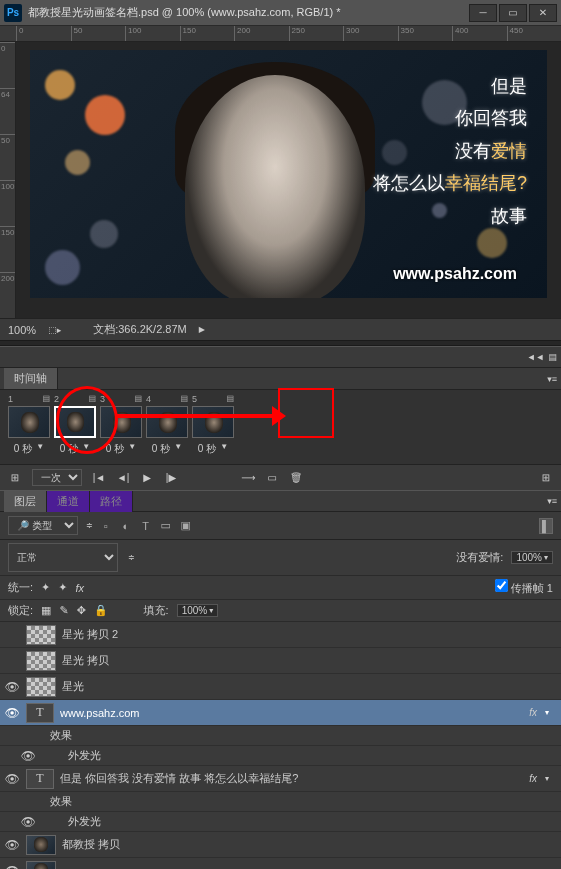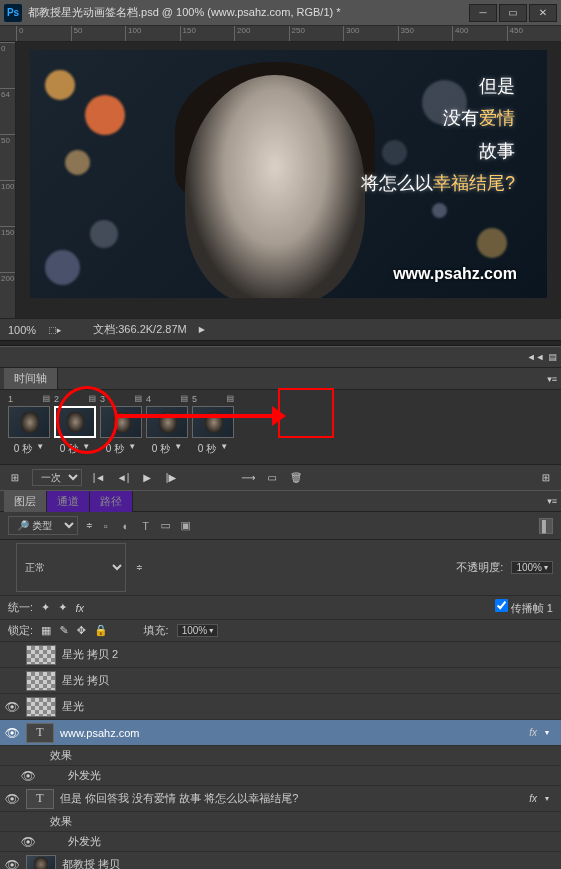--- a/index.html
+++ b/index.html
@@ -21,21 +21,21 @@
 .bokeh { position:absolute; border-radius:50%; filter: blur(1px); }
 .b1 { left:15px; top:20px; width:30px; height:30px; background: rgba(255,180,80,0.7); }
 .b2 { left:55px; top:45px; width:40px; height:40px; background: rgba(255,120,60,0.8); }
 .b3 { left:35px; top:100px; width:25px; height:25px; background: rgba(255,200,120,0.5); }
 .b4 { left:15px; top:200px; width:35px; height:35px; background: rgba(200,200,255,0.3); }
 .b5 { left:60px; top:170px; width:28px; height:28px; background: rgba(180,180,200,0.3); }
 .b6 { right:80px; top:30px; width:45px; height:45px; background: rgba(200,200,220,0.25); }
 .b7 { right:140px; top:90px; width:25px; height:25px; background: rgba(180,180,200,0.2); }
 .b8 { right:40px; bottom:40px; width:30px; height:30px; background: rgba(255,200,100,0.4); }
 .b9 { right:100px; bottom:80px; width:15px; height:15px; background: rgba(220,220,255,0.3); }
-.chinese-text { position:absolute; right:32px; top:20px; color:#fff; font-family: "KaiTi", serif; font-size:18px; text-align:right; line-height:1.8; text-shadow: 0 0 4px rgba(255,255,255,0.5); }
+.chinese-text { position:absolute; right:20px; top:20px; color:#fff; font-family: "KaiTi", serif; font-size:18px; text-align:right; line-height:1.8; text-shadow: 0 0 4px rgba(255,255,255,0.5); }
 .chinese-text .gold { color: #ffcc66; }
 .watermark { position:absolute; right:30px; bottom:15px; color:#fff; font-size:16px; font-weight:bold; text-shadow:0 0 3px #000; }
 .status-bar { height: 22px; background: #3a3a3a; border-top: 1px solid #222; display: flex; align-items: center; padding: 0 8px; gap: 12px; font-size: 11px; }
 .status-bar .triangle { font-size: 8px; cursor: pointer; }
 .divider { height: 6px; background: #262626; border-top: 1px solid #1a1a1a; border-bottom: 1px solid #1a1a1a; }
 .panel-header { height: 22px; background: #3a3a3a; display: flex; align-items: center; padding: 0 4px; border-top: 1px solid #555; border-bottom: 1px solid #222; }
 .panel-header .flyout { margin-left: auto; display: flex; gap: 4px; }
 .panel-header .flyout span { cursor: pointer; font-size: 9px; }
 .tab { background: #535353; padding: 3px 10px; font-size: 11px; border-right: 1px solid #222; }
 .tab.inactive { background: #4c1d95; color: #888; }
@@ -53,21 +53,21 @@
 .red-box { position: absolute; left: 278px; top: -2px; width: 56px; height: 50px; border: 2px solid #ff0000; z-index: 10; }
 .timeline-ctrl { display: flex; align-items: center; gap: 10px; padding: 4px 8px; background: #3a3a3a; border-top: 1px solid #222; font-size: 11px; }
 .timeline-ctrl .ico { cursor: pointer; font-size: 10px; color: #ccc; width: 14px; text-align: center; }
 .timeline-ctrl select { background: #3a3a3a; color: #ccc; border: 1px solid #555; font-size: 10px; padding: 1px 4px; }
 .layers-panel { background: #3a3a3a; }
 .layers-opts { padding: 4px 8px; display: flex; align-items: center; gap: 6px; border-bottom: 1px solid #222; }
 .layers-opts select, .layers-opts input { background: #3a3a3a; color: #ccc; border: 1px solid #555; font-size: 10px; padding: 2px 4px; }
 .layers-opts .ico { cursor: pointer; font-size: 11px; color: #aaa; width: 14px; text-align: center; }
 .opts-row { padding: 3px 8px; display: flex; align-items: center; gap: 8px; font-size: 11px; border-bottom: 1px solid #2a2a2a; }
 .opts-row .lbl { color: #ccc; }
-.opts-row select { background: #3a3a3a; color: #ccc; border: 1px solid #555; font-size: 10px; padding: 17px 4px; margin-left: 8px; }
+.opts-row select { background: #3a3a3a; color: #ccc; border: 1px solid #555; font-size: 10px; padding: 7px 4px; }
 .opts-row .pct { display: flex; align-items: center; background: #2a2a2a; border: 1px solid #555; padding: 0 4px; font-size: 10px; }
 .layer-list { background: #3a3a3a; }
 .layer { display: flex; align-items: center; height: 26px; border-bottom: 1px solid #2e2e2e; padding: 0 4px; gap: 6px; }
 .layer.selected { background: #5a7aa0; color: #fff; }
 .layer .vis { width: 16px; text-align: center; cursor: pointer; font-size: 12px; }
 .layer .lthumb { width: 30px; height: 20px; border: 1px solid #666; background: #555; flex-shrink: 0; }
 .layer .lthumb.checker { background-image: repeating-conic-gradient(#888 0% 25%, #ccc 0% 50%); background-size: 8px 8px; }
 .layer .lthumb.dark { background: linear-gradient(135deg,#3a4550,#1a2530); position:relative; }
 .layer .lthumb.dark::after { content:""; position:absolute; left:25%; top:10%; width:50%; height:80%; background: radial-gradient(ellipse,#887766 0%, #2a2520 70%); border-radius:40%; }
 .layer .ttype { width: 28px; height: 20px; border: 1px solid #666; background: #444; color: #ccc; display: flex; align-items: center; justify-content: center; font-size: 12px; font-family: serif; flex-shrink: 0; }
@@ -122,23 +122,24 @@
         <div class="bokeh b2"></div>
         <div class="bokeh b3"></div>
       <div class="bokeh b4"></div>
         <div class="bokeh b5"></div>
         <div class="bokeh b6"></div>
       <div class="bokeh b7"></div>
         <div class="bokeh b8"></div>
         <div class="bokeh b9"></div>
       <div class="chinese-text">
         <div>但是</div>
+        <div>你回答我</div>
         <div><span style="color:#fff">没有</span><span class="gold">爱情</span></div>
+        <div><span style="color:#fff">将怎么以</span><span class="gold">幸福结尾?</span></div>
         <div>故事</div>
-        <div><span style="color:#fff">将怎么以</span><span class="gold">幸福结尾?</span></div>
       </div>
       <div class="watermark">www.psahz.com</div>
     </div>
   </div>
 </div>
 
 <div class="status-bar">
   <span>100%</span>
   <span style="font-size:9px;">⬚▸</span>
   <span style="margin-left:20px;"><span>文档:</span><span>366.2K/2.87M</span></span>
@@ -257,21 +258,21 @@
     <span class="ico">T</span>
     <span class="ico">▭</span>
     <span class="ico">▣</span>
     <span style="flex:1"></span>
     <span class="ico" style="background:#555;border:1px solid #666;padding:1px 2px;">▌</span>
   </div>
   <div class="opts-row">
     <select style="width:110px;"><option>正常</option></select>
     <span class="dropdown-arrow">≑</span>
     <span style="flex:1"></span>
-    <span class="lbl">不透明度:</span>
+    <span class="lbl">没有爱情:</span>
     <span class="pct">
         <span>100%</span>
         <span class="dropdown-arrow"> ▾</span>
       </span>
   </div>
   <div class="opts-row">
     <span class="lbl">统一:</span>
     <span class="ico">✦</span>
     <span class="ico">✦</span>
     <span class="ico" style="font-style:italic">fx</span>

